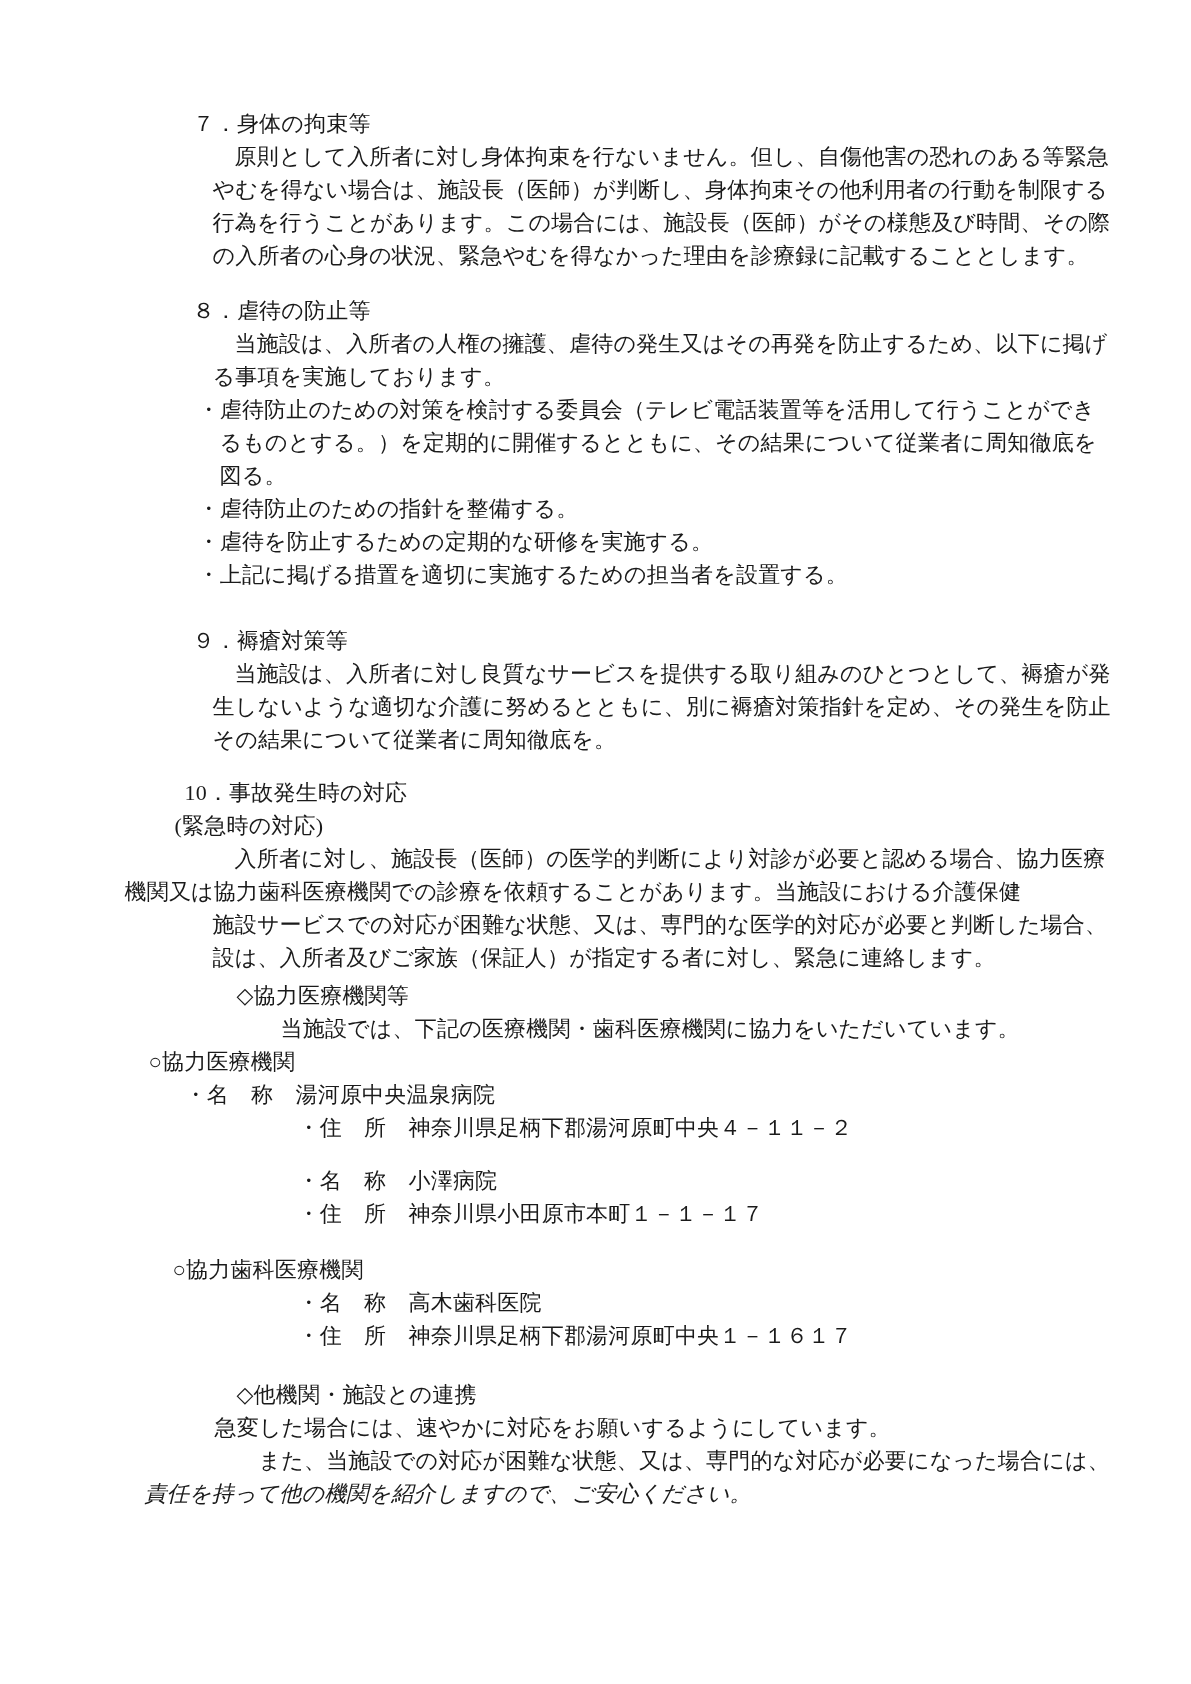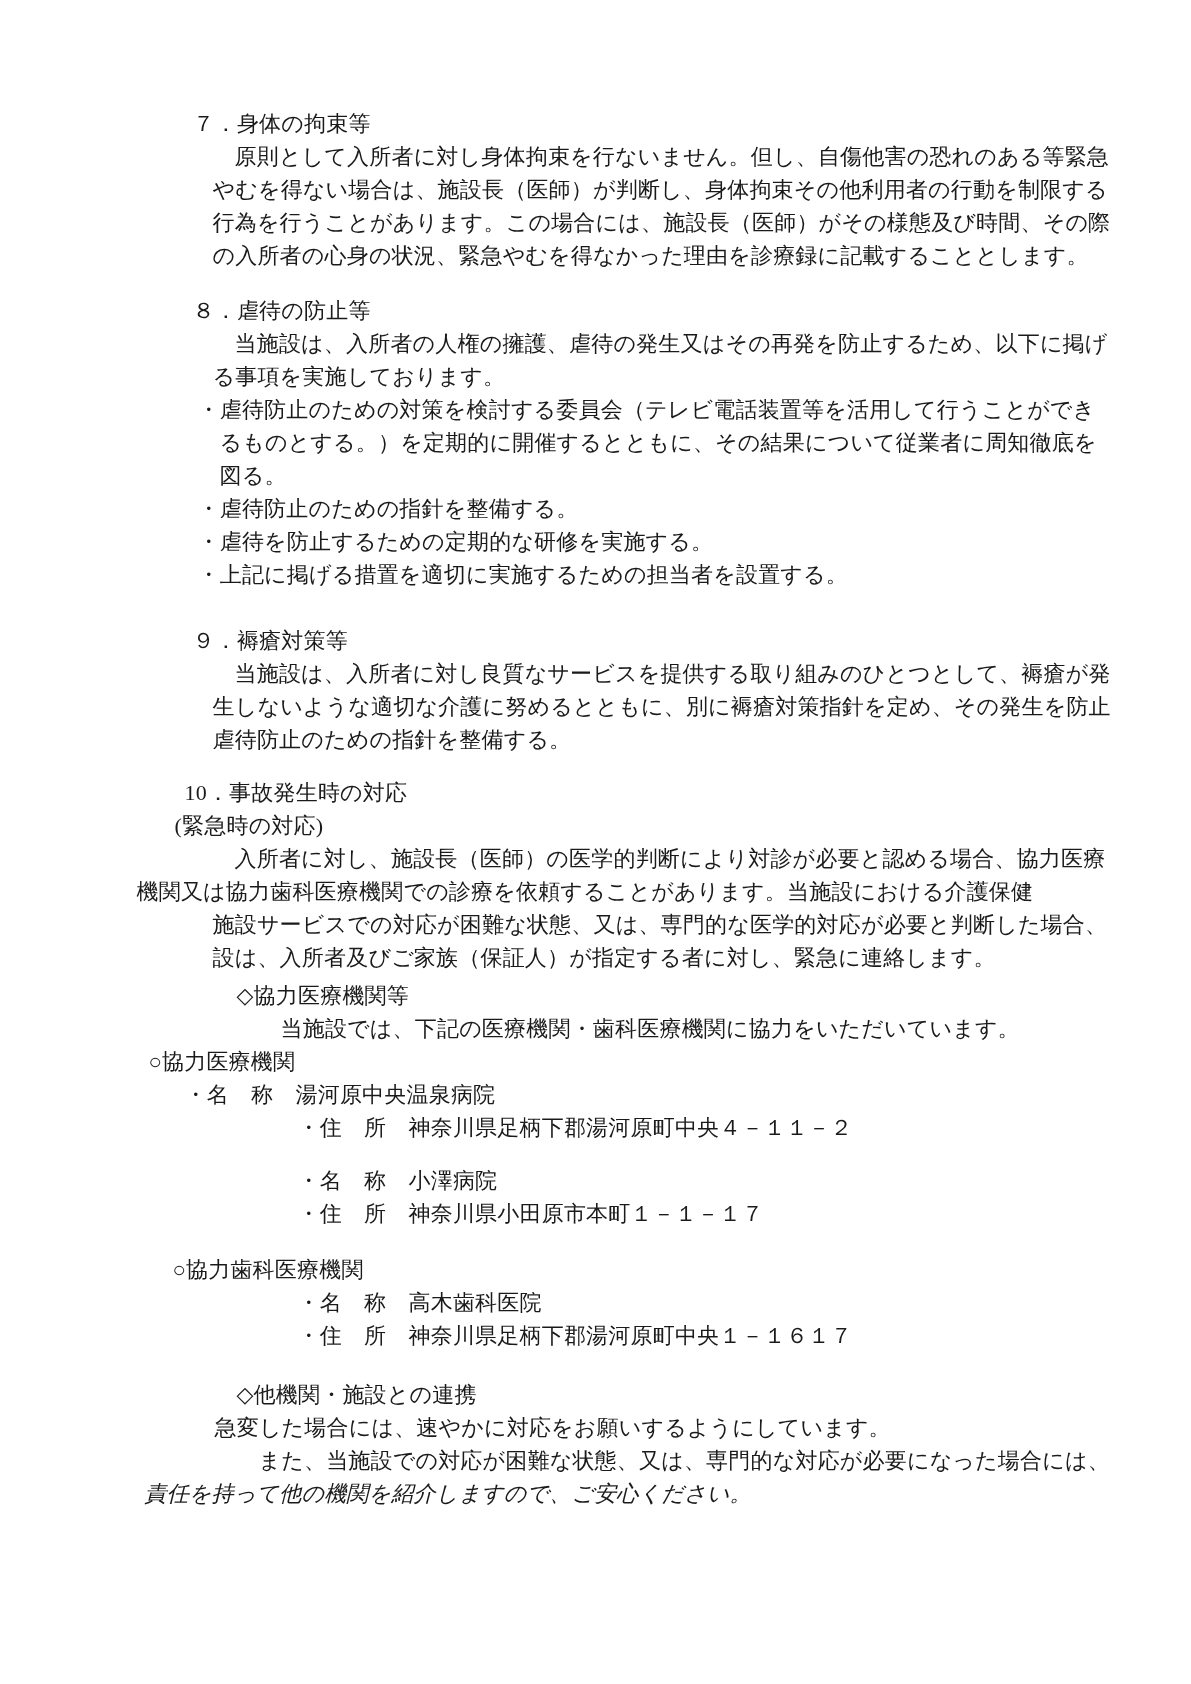--- a/index.html
+++ b/index.html
@@ -51,27 +51,27 @@
         <div class="line" style="padding-left: 155px;">るものとする。）を定期的に開催するとともに、その結果について従業者に周知徹底を</div>
         <div class="line" style="padding-left: 155px;">図る。</div>
         <div class="line" style="padding-left: 133px;">・虐待防止のための指針を整備する。</div>
         <div class="line" style="padding-left: 133px;">・虐待を防止するための定期的な研修を実施する。</div>
         <div class="line" style="padding-left: 133px;">・上記に掲げる措置を適切に実施するための担当者を設置する。</div>
       </section>
       <section class="doc-section" style="margin-top: 33px;">
         <div class="line" style="padding-left: 128px;">９．褥瘡対策等</div>
         <div class="line" style="padding-left: 170px;">当施設は、入所者に対し良質なサービスを提供する取り組みのひとつとして、褥瘡が発</div>
         <div class="line" style="padding-left: 148px;">生しないような適切な介護に努めるとともに、別に褥瘡対策指針を定め、その発生を防止</div>
-        <div class="line" style="padding-left: 148px;">虐待防止のための指針を整備する。</div>
+        <div class="line" style="padding-left: 148px;">その結果について従業者に周知徹底を。</div>
       </section>
       <section class="doc-section" style="margin-top: 20px;">
         <div class="line" style="padding-left: 120px;">10．事故発生時の対応</div>
         <div class="line" style="padding-left: 110px;">(緊急時の対応)</div>
         <div class="line" style="padding-left: 170px;">入所者に対し、施設長（医師）の医学的判断により対診が必要と認める場合、協力医療</div>
-        <div class="line" style="padding-left: 60px; margin-left: 12px;">機関又は協力歯科医療機関での診療を依頼することがあります。当施設における介護保健</div>
+        <div class="line" style="padding-left: 60px;">機関又は協力歯科医療機関での診療を依頼することがあります。当施設における介護保健</div>
         <div class="line" style="padding-left: 148px;">施設サービスでの対応が困難な状態、又は、専門的な医学的対応が必要と判断した場合、</div>
         <div class="line" style="padding-left: 148px; font-family: Liberation Serif, serif;">設は、入所者及びご家族（保証人）が指定する者に対し、緊急に連絡します。</div>
       </section>
       <section class="doc-section" style="margin-top: 5px;">
         <div class="line" style="padding-left: 172px;">◇協力医療機関等</div>
         <div class="line" style="padding-left: 216px;">当施設では、下記の医療機関・歯科医療機関に協力をいただいています。</div>
         <div class="line" style="padding-left: 84px;">○協力医療機関</div>
         <div class="line" style="padding-left: 120px;">・名　称　湯河原中央温泉病院</div>
         <div class="line" style="padding-left: 233px;">・住　所　神奈川県足柄下郡湯河原町中央４－１１－２</div>
         <div class="line" style="padding-left: 233px; margin-top: 20px;">・名　称　小澤病院</div>

